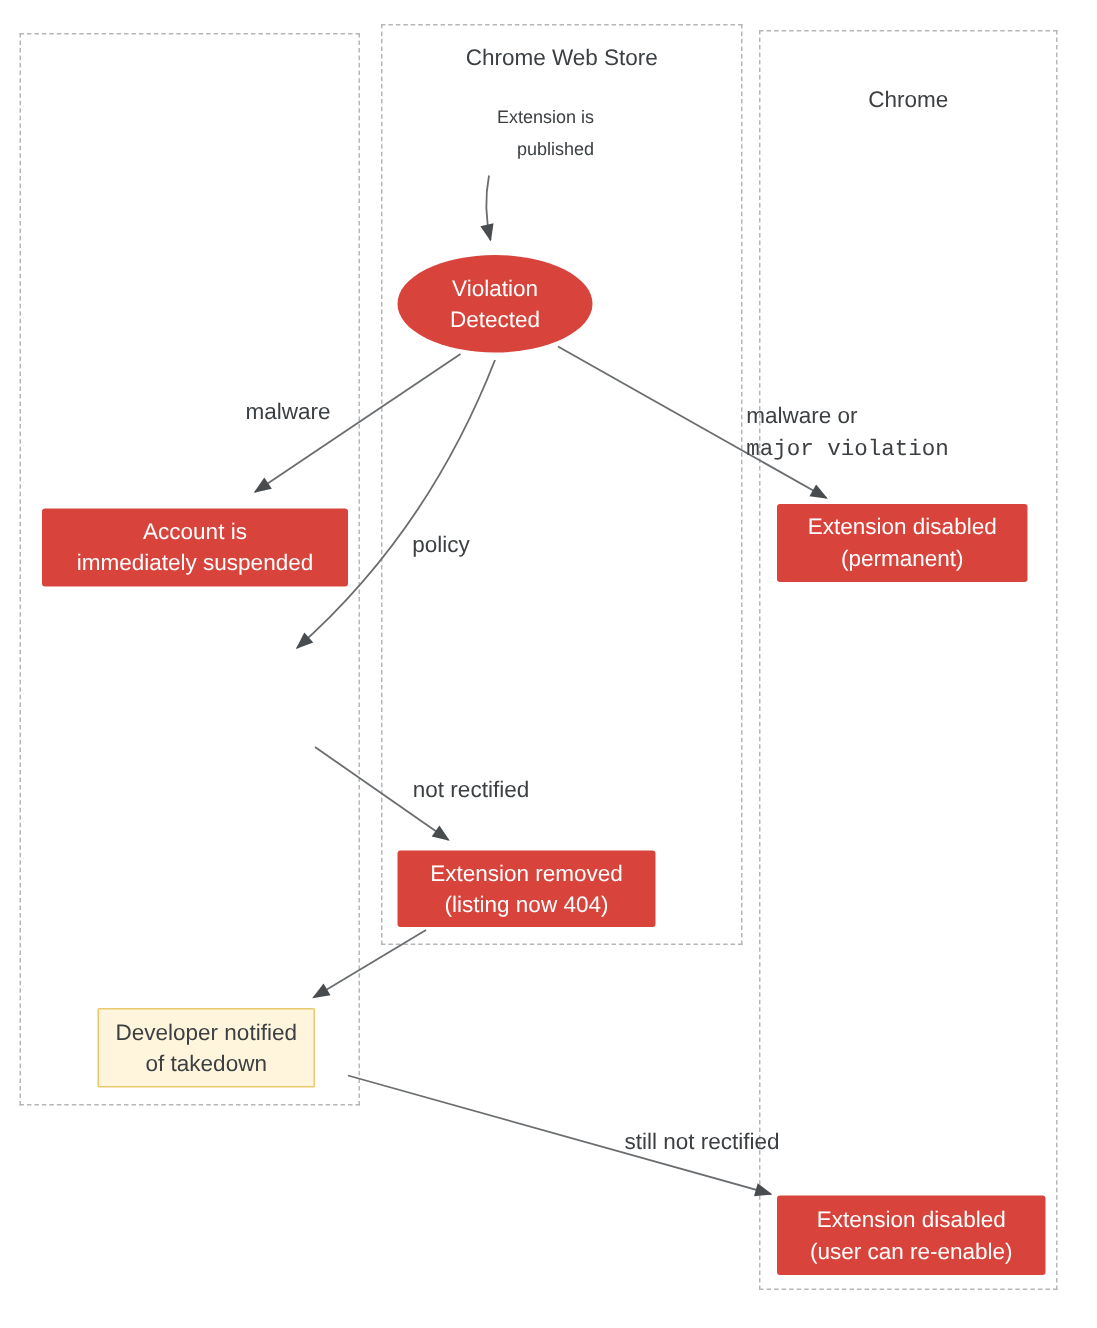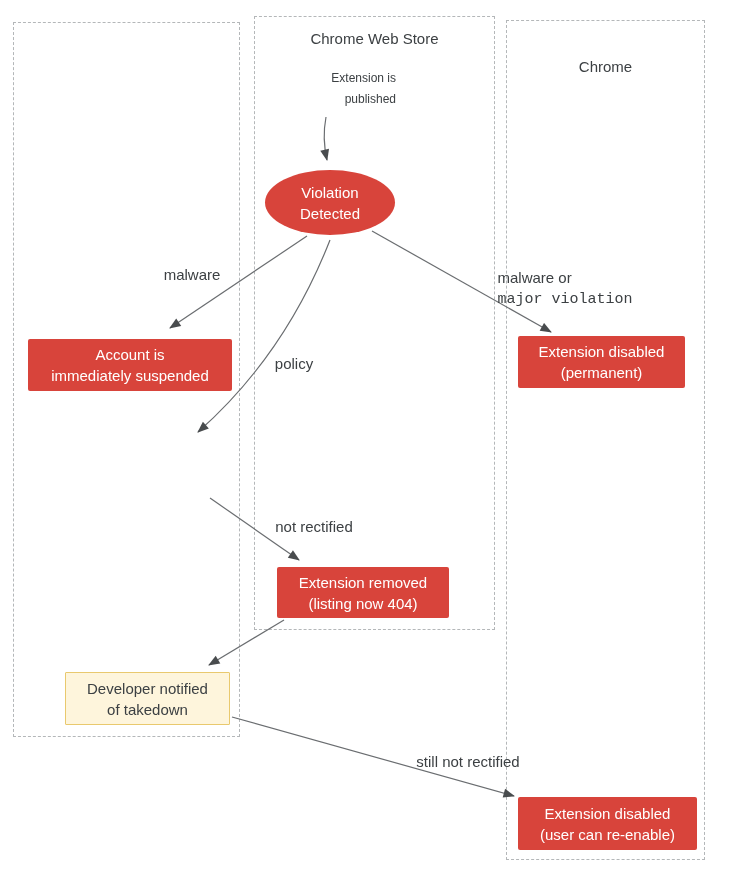--- a/index.html
+++ b/index.html
@@ -117,26 +117,26 @@
     <span>Violation</span>
     <span>Detected</span>
   </div>
 
   <div class="node red" style="left:518px; top:336px; width:167px; height:52px;">
     <span>Extension disabled</span>
     <span>(permanent)</span>
   </div>
 
 
-  <div class="node red" style="left:265px; top:567px; width:172px; height:51px;margin-left:12px;">
+  <div class="node red" style="left:265px; top:567px; width:172px; height:51px;">
     <span>Extension removed</span>
     <span>(listing now 404)</span>
   </div>
 
-  <div class="node note" style="left:65px; top:672px; width:165px; height:53px;">
+  <div class="node note" style="left:65px; top:672px; width:145px; height:53px;">
     <span>Developer notified</span>
     <span>of takedown</span>
   </div>
 
   <div class="node red" style="left:518px; top:797px; width:179px; height:53px;">
     <span>Extension disabled</span>
     <span>(user can re-enable)</span>
   </div>
 
   <div class="edge-label" style="left:192px; top:275px;">malware</div>

